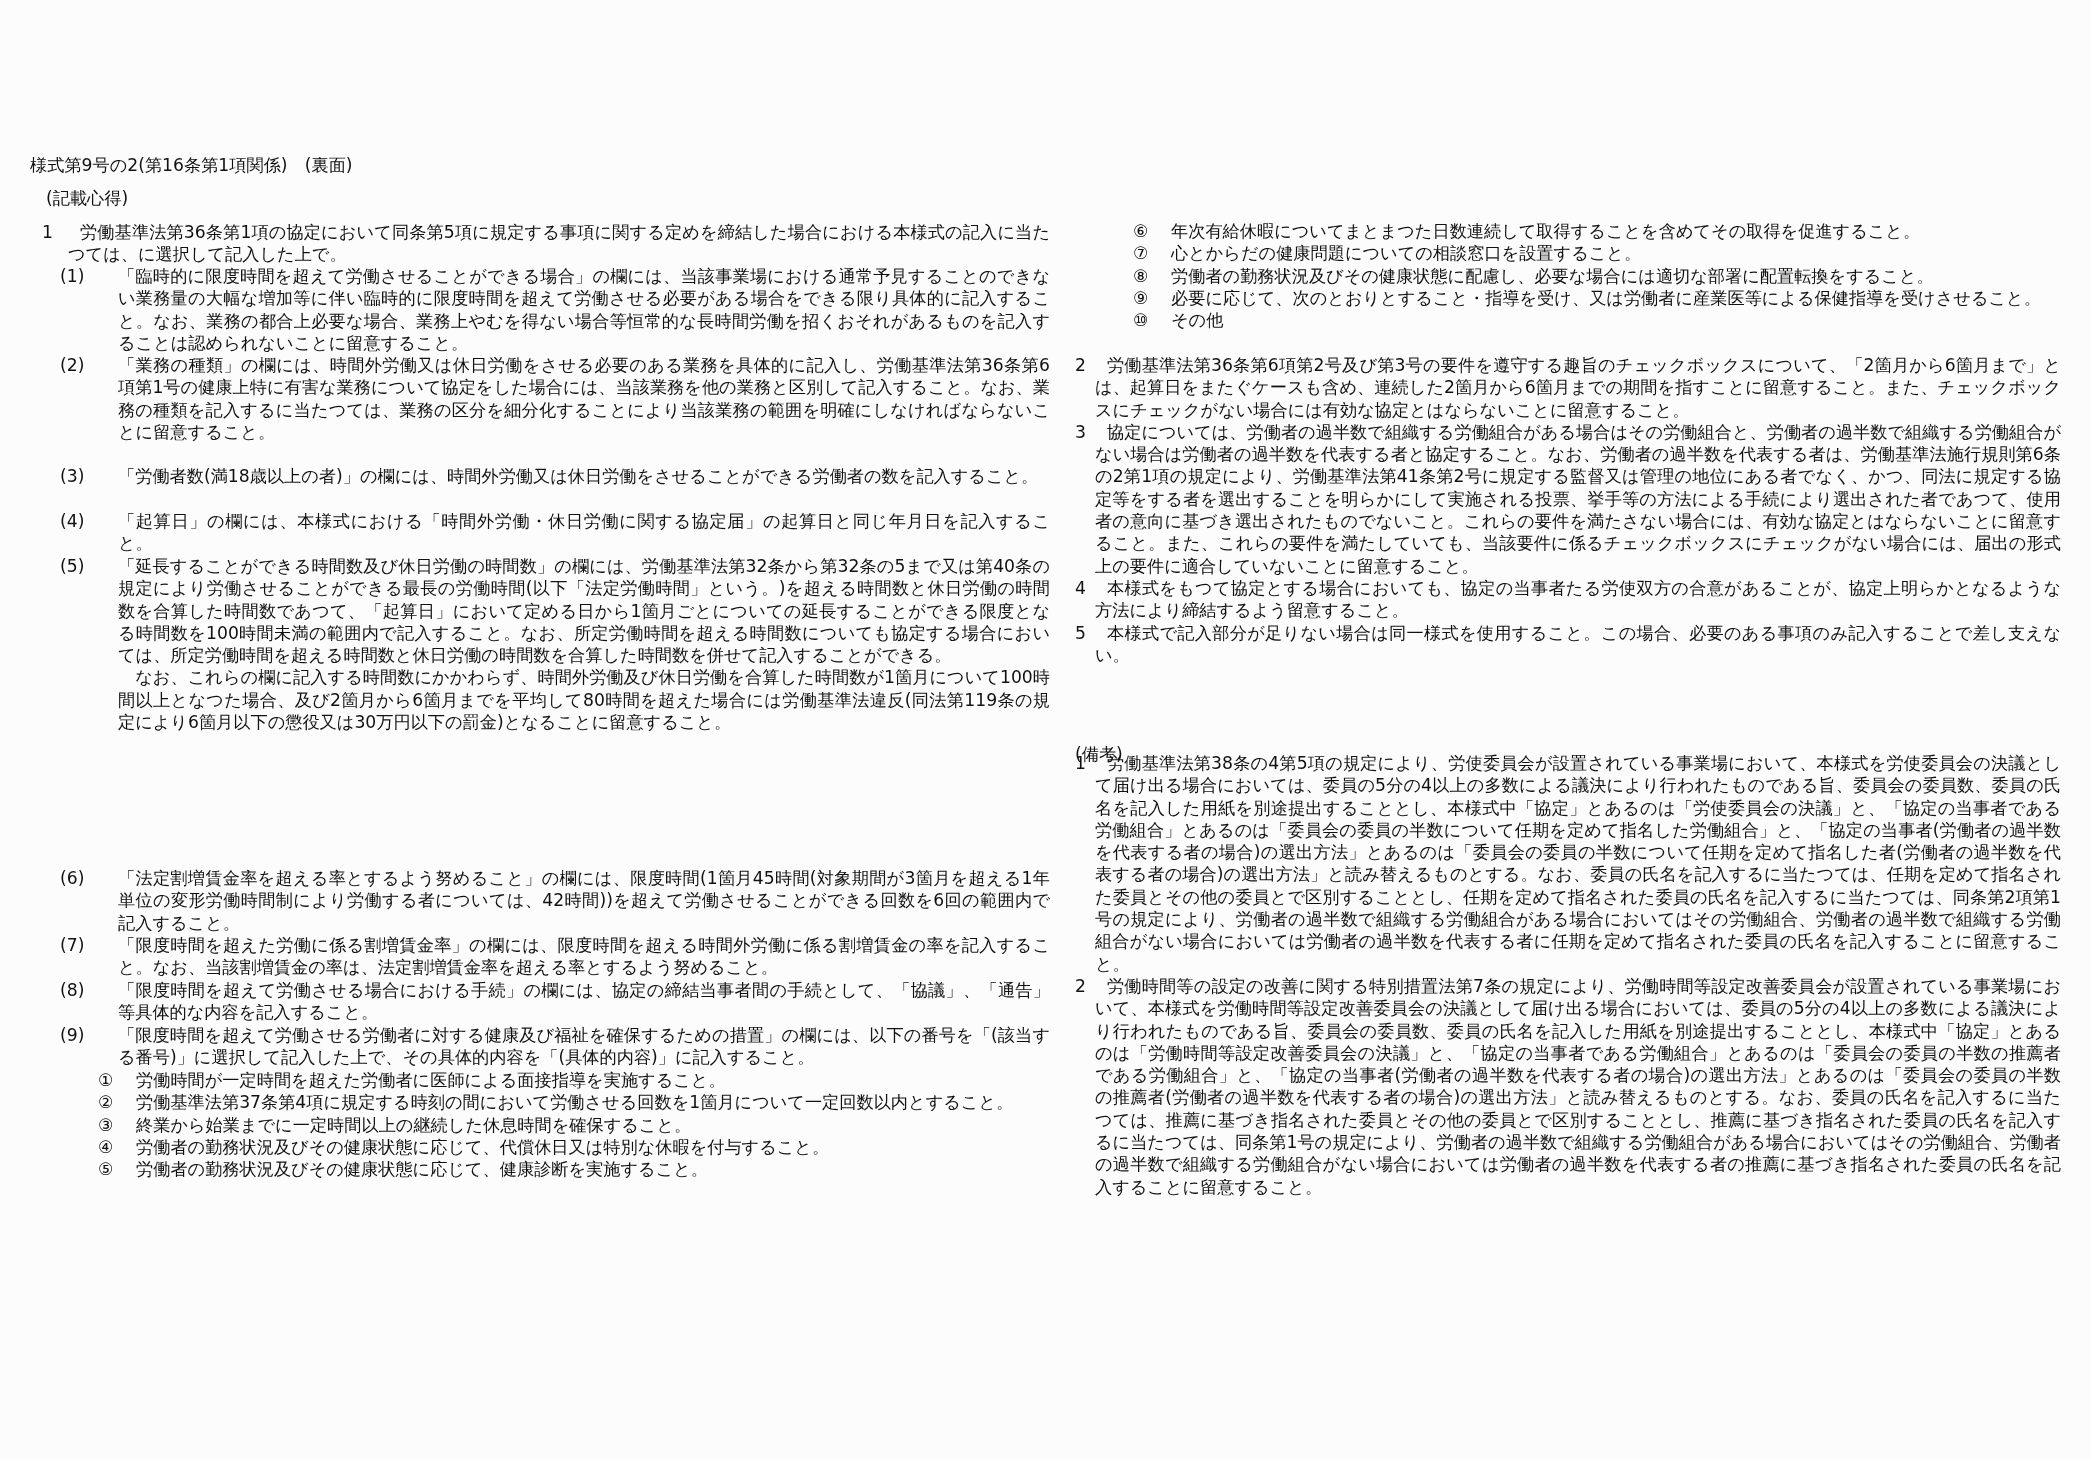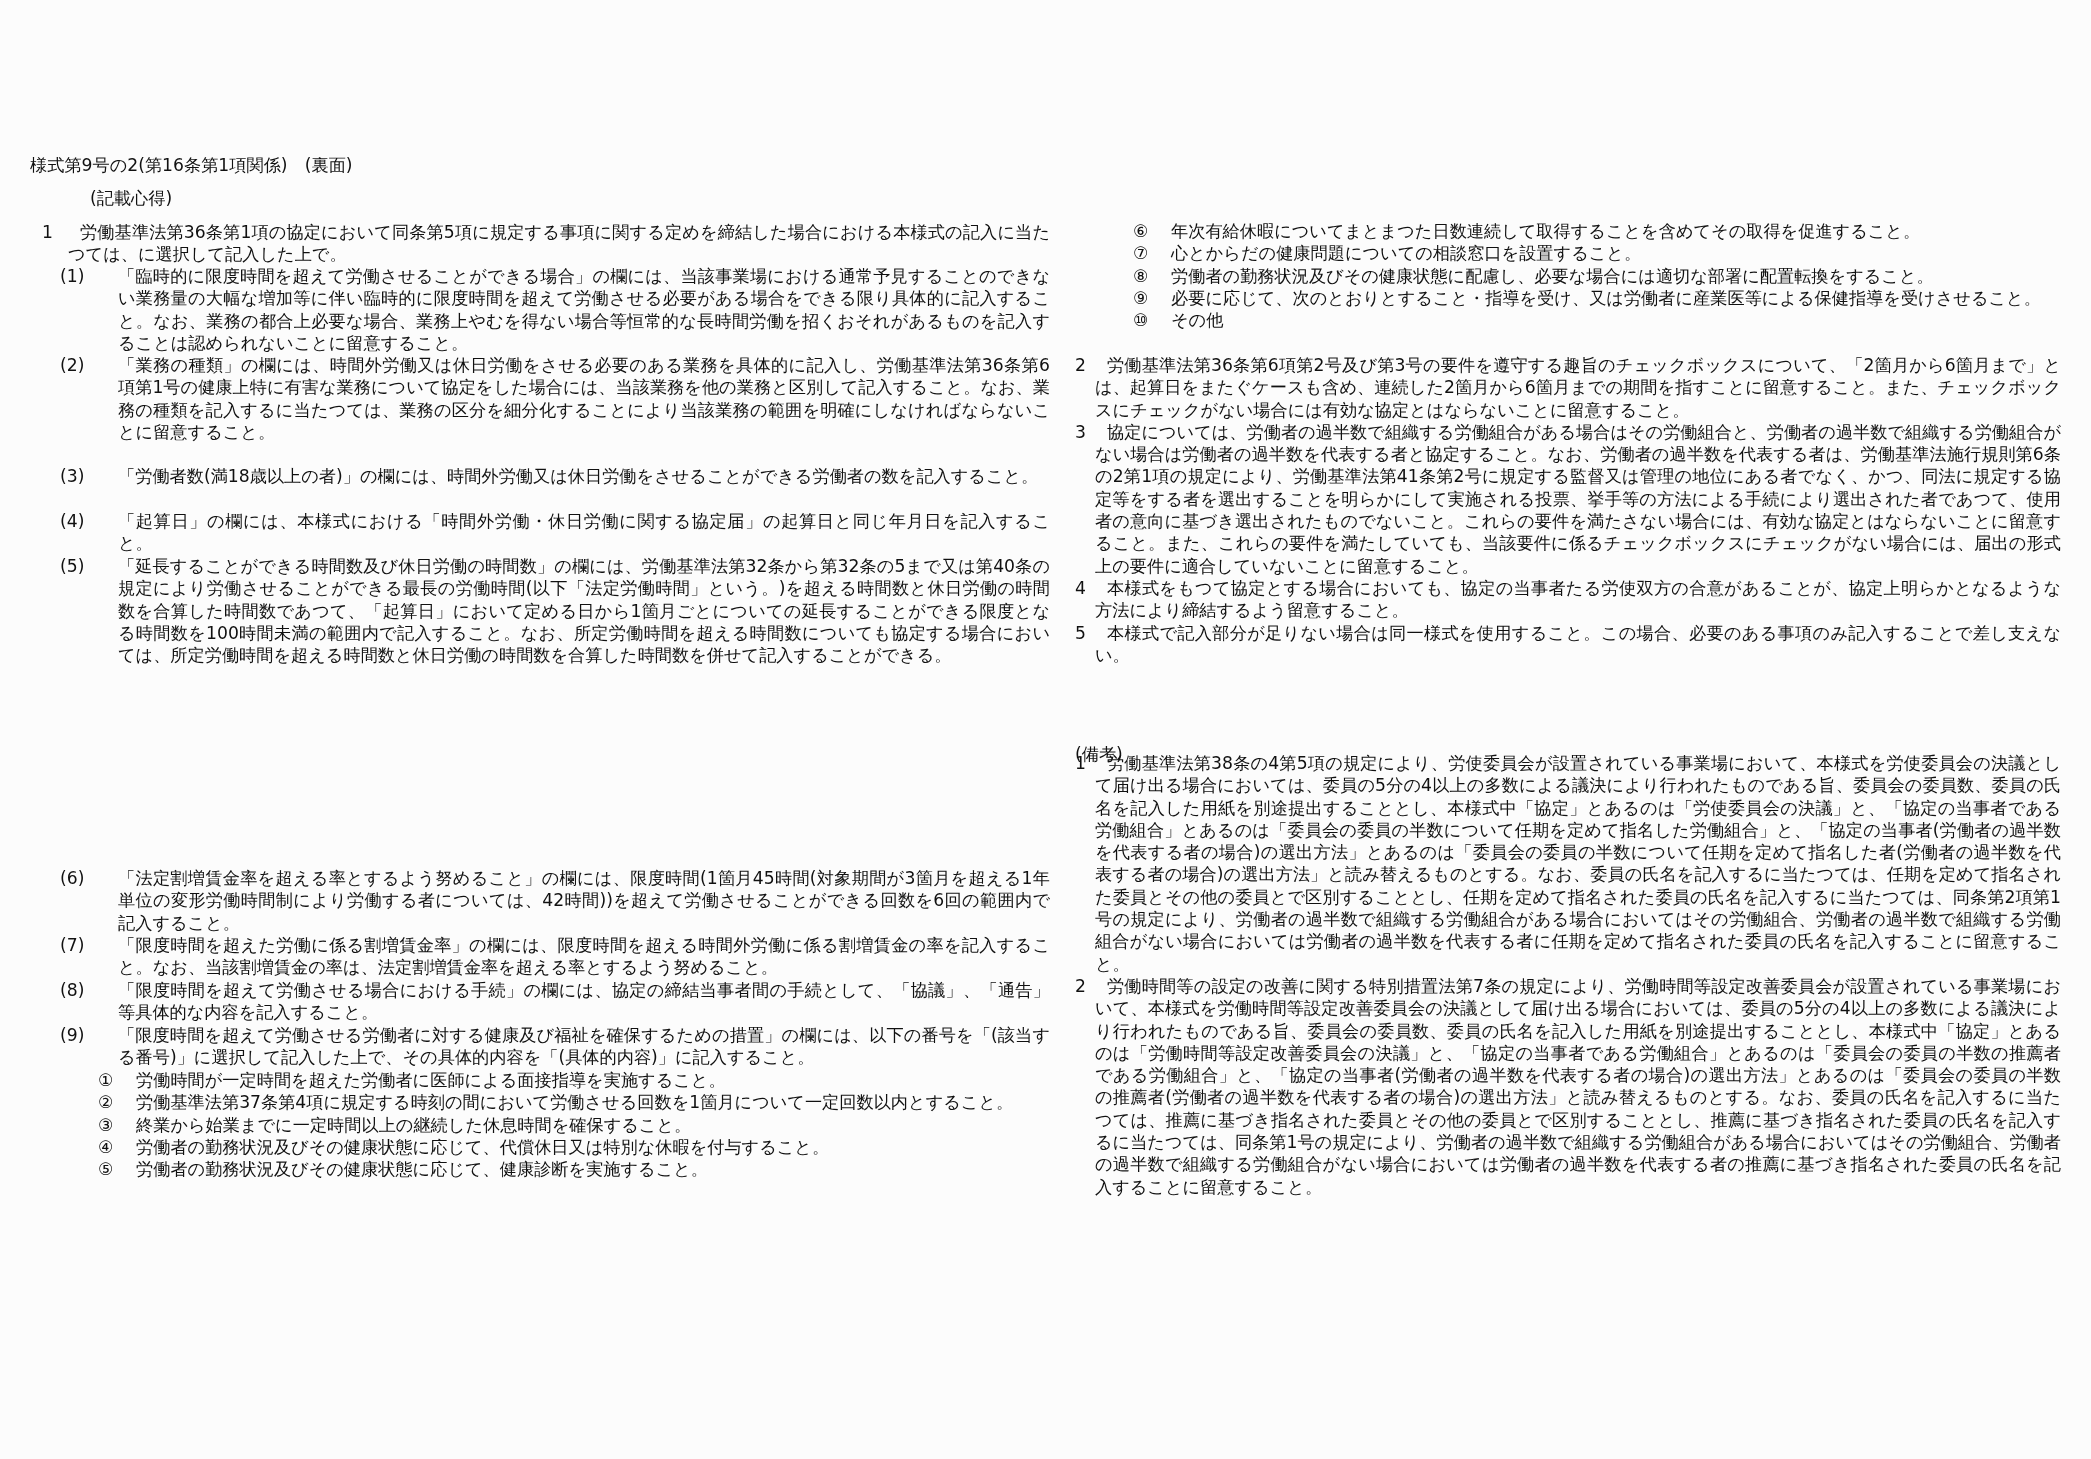--- a/index.html
+++ b/index.html
@@ -21,21 +21,21 @@
   .num { flex: 0 0 auto; }
   .txt { flex: 1 1 auto; text-align: justify; }
   .indent-para { text-indent: 1em; }
 </style>
 </head>
 <body>
 
 <div class="title">様式第9号の2(第16条第1項関係)　(裏面)</div>
 
 <div class="col col-left">
-  <div class="sec-head" style="left:16px; top:187px;margin-left:44px;">(記載心得)</div>
+  <div class="sec-head" style="left:16px; top:187px;">(記載心得)</div>
 
   <div class="block item" style="left:12px; top:221px; width:1008px;">
     <span class="num" style="width:26px;">1</span>
     <span class="txt" style="text-indent:12px; margin-left:-0px;">労働基準法第36条第1項の協定において同条第5項に規定する事項に関する定めを締結した場合における本様式の記入に当たつては、に選択して記入した上で。</span>
   </div>
 
   <div class="block item" style="left:30px; top:265px; width:990px;">
     <span class="num" style="width:58px;">(1)</span>
     <span class="txt">「臨時的に限度時間を超えて労働させることができる場合」の欄には、当該事業場における通常予見することのできない業務量の大幅な増加等に伴い臨時的に限度時間を超えて労働させる必要がある場合をできる限り具体的に記入すること。なお、業務の都合上必要な場合、業務上やむを得ない場合等恒常的な長時間労働を招くおそれがあるものを記入することは認められないことに留意すること。</span>
   </div>
@@ -53,20 +53,21 @@
   <div class="block item" style="left:30px; top:510px; width:990px;">
     <span class="num" style="width:58px;">(4)</span>
     <span class="txt">「起算日」の欄には、本様式における「時間外労働・休日労働に関する協定届」の起算日と同じ年月日を記入すること。</span>
   </div>
 
   <div class="block" style="left:30px; top:555px; width:990px;">
     <div class="item">
       <span class="num" style="width:58px;">(5)</span>
       <span class="txt">「延長することができる時間数及び休日労働の時間数」の欄には、労働基準法第32条から第32条の5まで又は第40条の規定により労働させることができる最長の労働時間(以下「法定労働時間」という。)を超える時間数と休日労働の時間数を合算した時間数であつて、「起算日」において定める日から1箇月ごとについての延長することができる限度となる時間数を100時間未満の範囲内で記入すること。なお、所定労働時間を超える時間数についても協定する場合においては、所定労働時間を超える時間数と休日労働の時間数を合算した時間数を併せて記入することができる。</span>
     </div>
+    <p class="indent-para" style="margin-left:58px;">なお、これらの欄に記入する時間数にかかわらず、時間外労働及び休日労働を合算した時間数が1箇月について100時間以上となつた場合、及び2箇月から6箇月までを平均して80時間を超えた場合には労働基準法違反(同法第119条の規定により6箇月以下の懲役又は30万円以下の罰金)となることに留意すること。</p>
   </div>
 
   <div class="block item" style="left:30px; top:867px; width:990px;">
     <span class="num" style="width:58px;">(6)</span>
     <span class="txt">「法定割増賃金率を超える率とするよう努めること」の欄には、限度時間(1箇月45時間(対象期間が3箇月を超える1年単位の変形労働時間制により労働する者については、42時間))を超えて労働させることができる回数を6回の範囲内で記入すること。</span>
   </div>
 
   <div class="block item" style="left:30px; top:934px; width:990px;">
     <span class="num" style="width:58px;">(7)</span>
     <span class="txt">「限度時間を超えた労働に係る割増賃金率」の欄には、限度時間を超える時間外労働に係る割増賃金の率を記入すること。なお、当該割増賃金の率は、法定割増賃金率を超える率とするよう努めること。</span>

